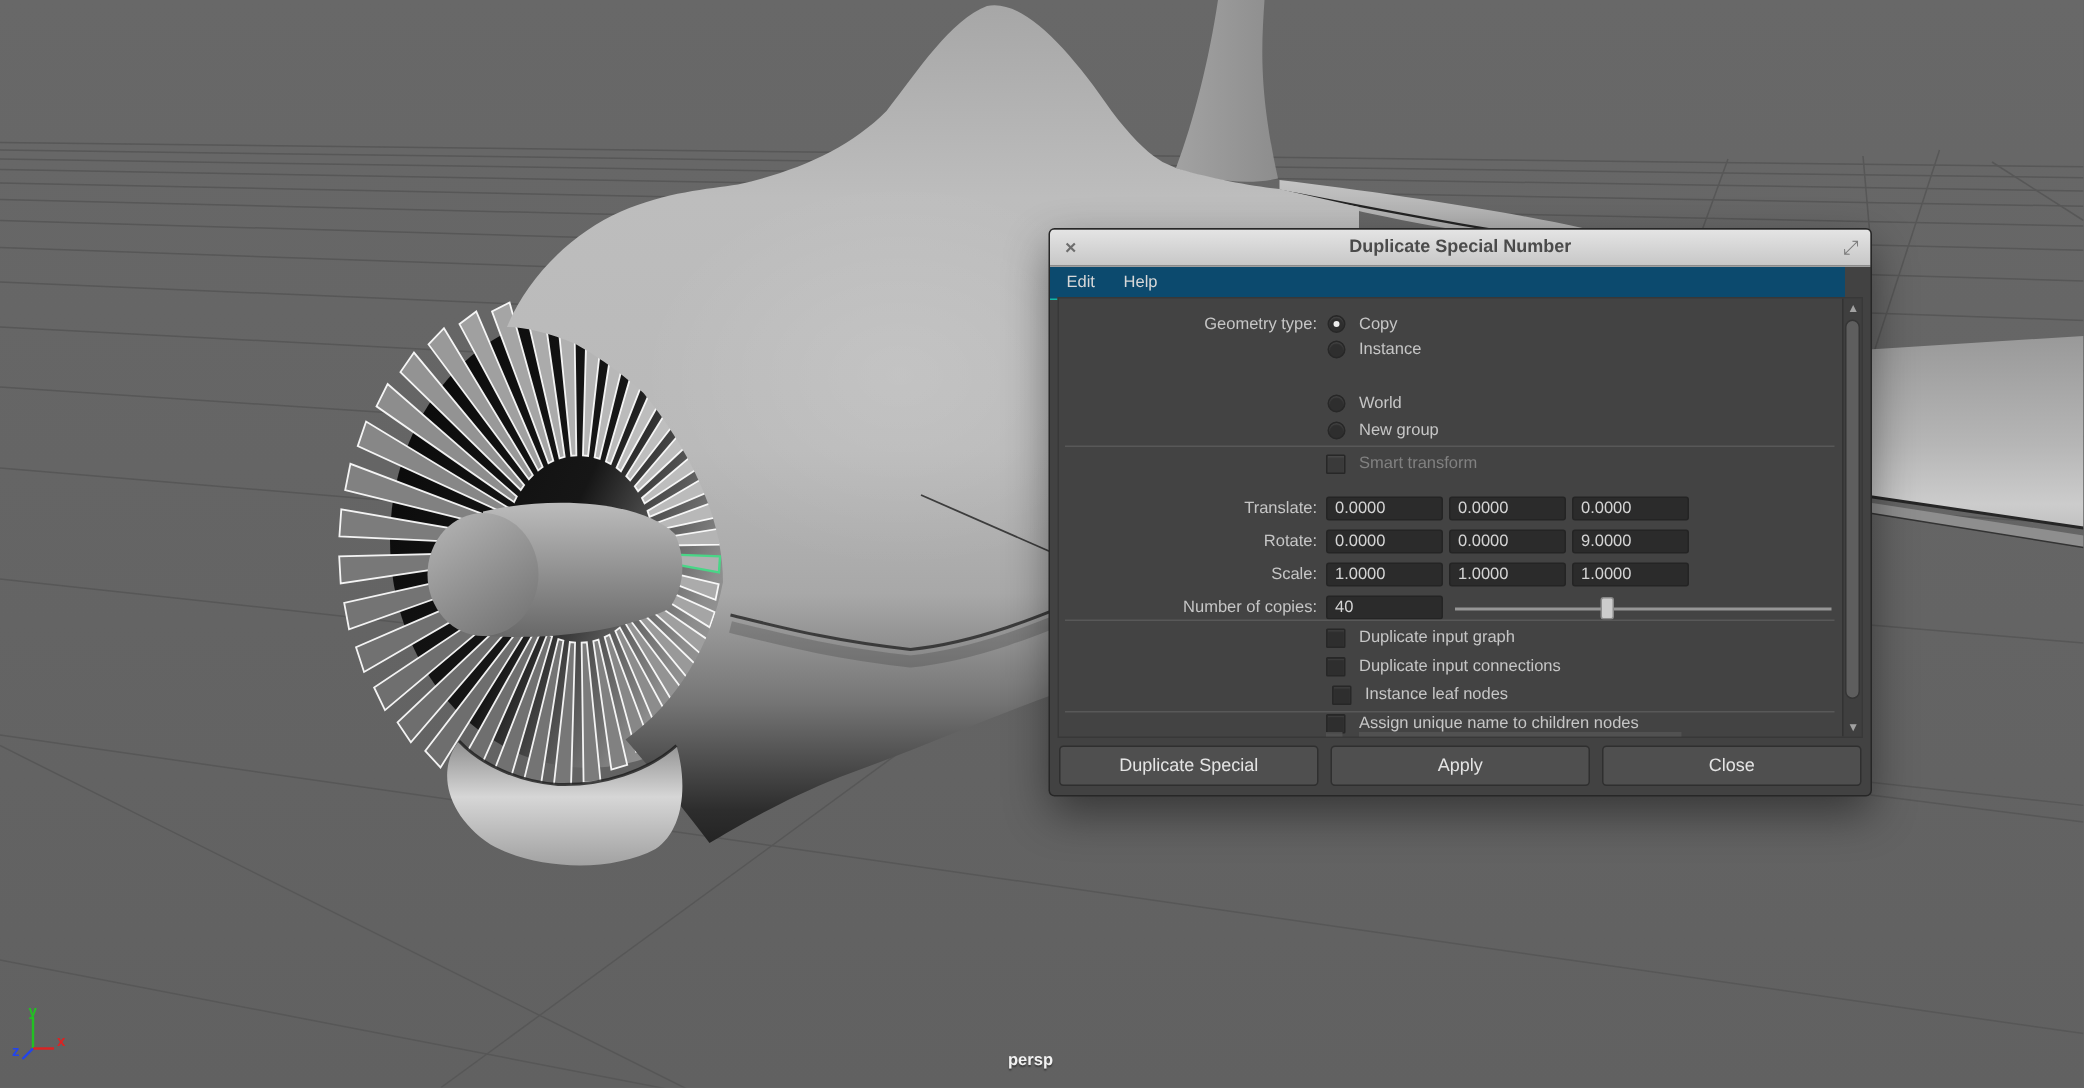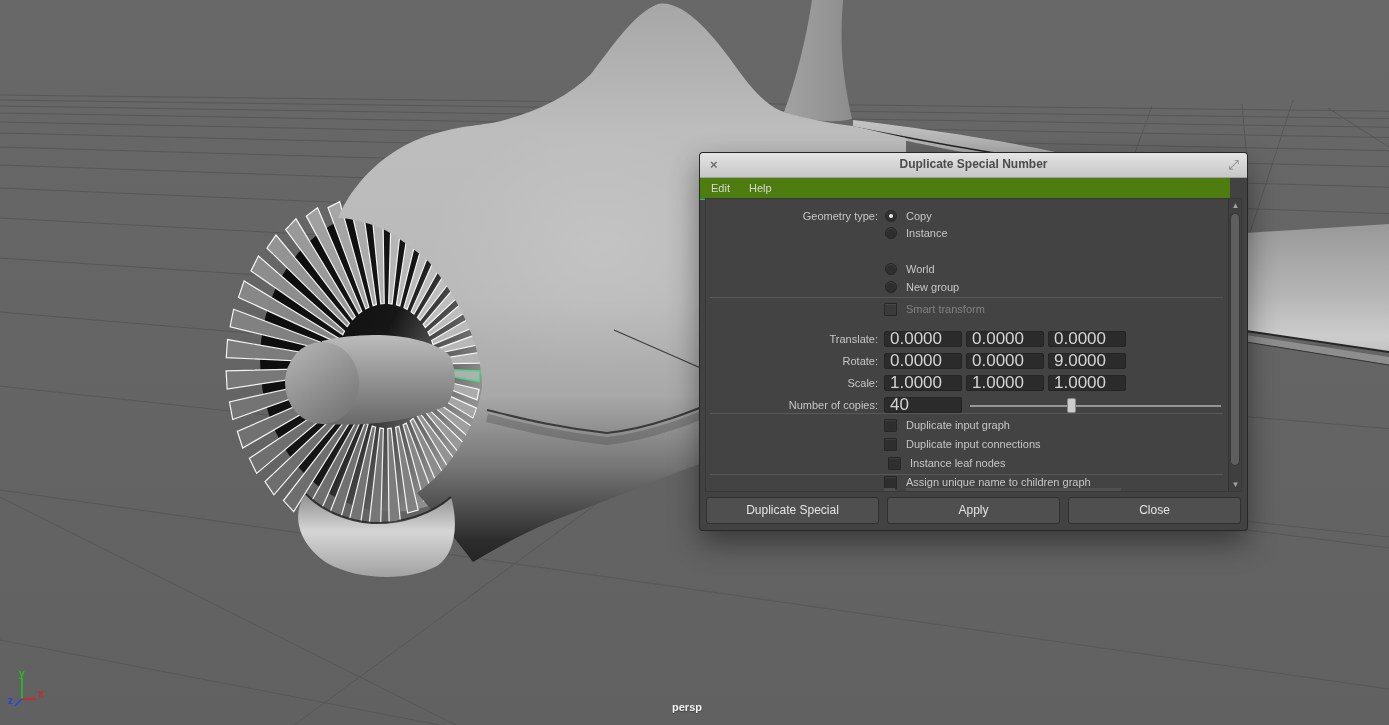--- a/index.html
+++ b/index.html
@@ -17,41 +17,41 @@
     background:#424242;box-shadow:0 0 0 1px #272727,0 12px 30px rgba(0,0,0,.45);
     border-radius:3px;font-size:11px;color:#c9c9c9;}
   .titlebar{position:absolute;left:0;top:0;right:0;height:24px;
     background:linear-gradient(#e4e4e4,#c7c7c7);border-radius:3px 3px 0 0;
     border-bottom:1px solid #9e9e9e;}
   .titlebar .close{position:absolute;left:10px;top:3px;color:#6d6d6d;font-size:13px;
     font-weight:bold;cursor:default;line-height:17px;}
   .titlebar .title{position:absolute;left:0;right:0;top:4px;text-align:center;
     color:#4b4b4b;font-size:12px;font-weight:bold;}
   .titlebar .expand{position:absolute;right:8px;top:3px;color:#7d7d7d;font-size:13px;line-height:17px;}
-  .menubar{position:absolute;left:0;top:25px;right:17px;height:21px;background:#4d7c0f;
+  .menubar{position:absolute;left:0;top:25px;right:17px;height:21px;background:#0c4a6e;
     border-bottom:1px solid #14b8a6;}
   .menu-item{display:inline-block;padding:4px 8px 0 8px;color:#d8d8d8;font-size:11px;}
   .menu-item:first-child{margin-left:3px;}
 
   .content{position:absolute;left:5px;top:45px;width:537px;height:294px;background:#434343;
     border:1px solid #383838;box-sizing:border-box;overflow:hidden;}
   .row{position:absolute;height:14px;line-height:14px;white-space:nowrap;}
   .lbl{position:absolute;left:0;width:172px;text-align:right;color:#c6c6c6;}
   .lbl.dim{color:#818181;}
   .radio{position:absolute;width:10px;height:10px;border-radius:50%;
     background:#2e2e2e;border:1px solid #272727;box-shadow:inset 0 1px 1px rgba(255,255,255,.10);}
   .radio.on::after{content:"";position:absolute;left:3px;top:3px;width:4px;height:4px;
     border-radius:50%;background:#ededed;}
   .check{position:absolute;width:11px;height:11px;background:#2e2e2e;border:1px solid #272727;
     border-radius:1px;box-shadow:inset 0 1px 1px rgba(255,255,255,.08);}
   .check.dim{background:#3a3a3a;}
   .opt-lbl{position:absolute;color:#c6c6c6;}
   .sep{position:absolute;left:4px;right:18px;height:0;border-top:1px solid #585858;}
   .field{position:absolute;width:78px;height:16px;background:#2b2b2b;border:1px solid #242424;
-    border-radius:2px;color:#d4d4d4;font-size:17px;font-family:"Liberation Sans",sans-serif;
+    border-radius:2px;color:#d4d4d4;font-size:11px;font-family:"Liberation Sans",sans-serif;
     padding:0 0 0 5px;box-sizing:border-box;}
   .slider{position:absolute;height:16px;}
   .slider .track{position:absolute;left:0;right:0;top:8px;height:2px;background:#969696;}
   .slider .handle{position:absolute;top:1px;width:9px;height:15px;background:#cccccc;
     border:1px solid #8a8a8a;border-radius:2px;box-sizing:border-box;}
   .ghost-row{position:absolute;opacity:.75;}
   .ghost-bar{position:absolute;background:#565656;height:5px;}
 
   .scrollbar{position:absolute;right:0;top:0;width:13px;height:100%;background:#3f3f3f;
     border-left:1px solid #333;box-sizing:border-box;}
@@ -327,21 +327,21 @@
     </div>
     <div class="row" style="top:257px;left:4px;right:20px;">
       <span class="check" style="left:178px;top:1px;"></span>
       <span class="opt-lbl" style="left:200px;">Instance leaf nodes</span>
     </div>
 
     <div class="sep" style="top:275px;"></div>
 
     <div class="row" style="top:276px;left:0;right:20px;">
       <span class="check" style="left:178px;top:1px;"></span>
-      <span class="opt-lbl" style="left:200px;">Assign unique name to children graph</span>
+      <span class="opt-lbl" style="left:200px;">Assign unique name to children nodes</span>
     </div>
 
     <div class="ghost-row">
       <span class="ghost-bar" style="left:178px;top:289px;width:11px;"></span>
       <span class="ghost-bar" style="left:200px;top:289px;width:215px;"></span>
     </div>
 
     <div class="scrollbar">
       <div class="scroll-arrow" style="top:0;">▲</div>
       <div class="scroll-thumb" style="top:14px;height:253px;"></div>

